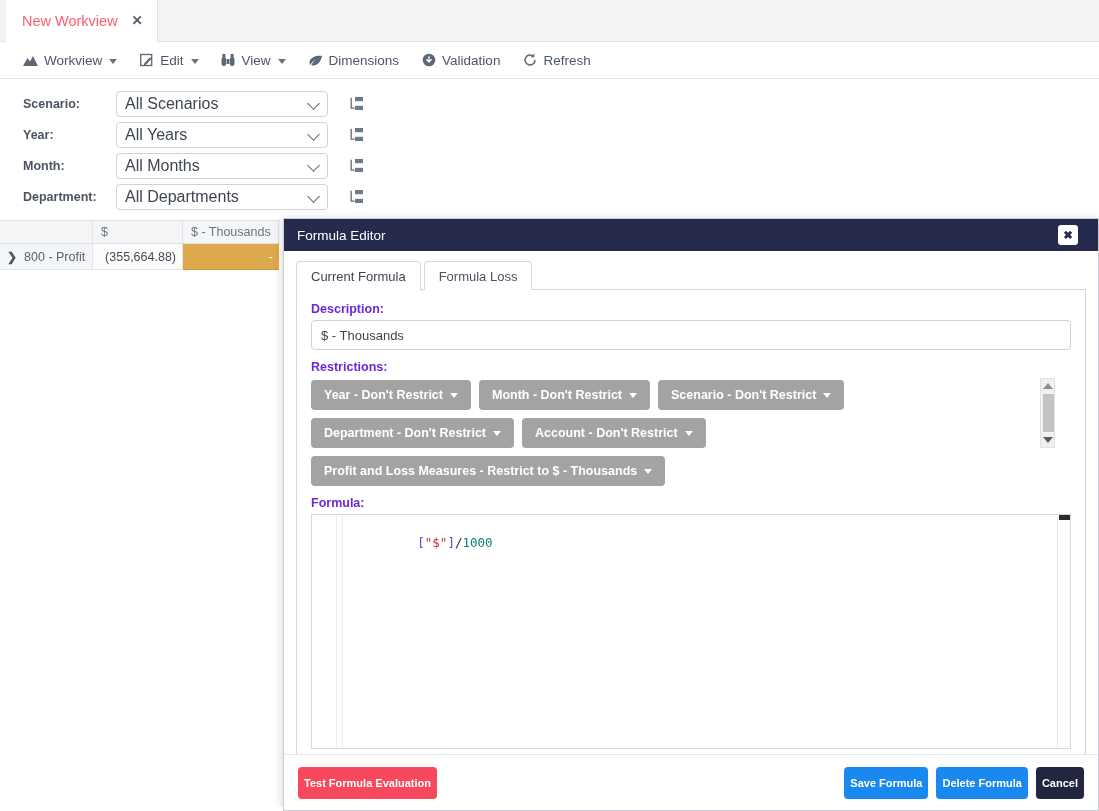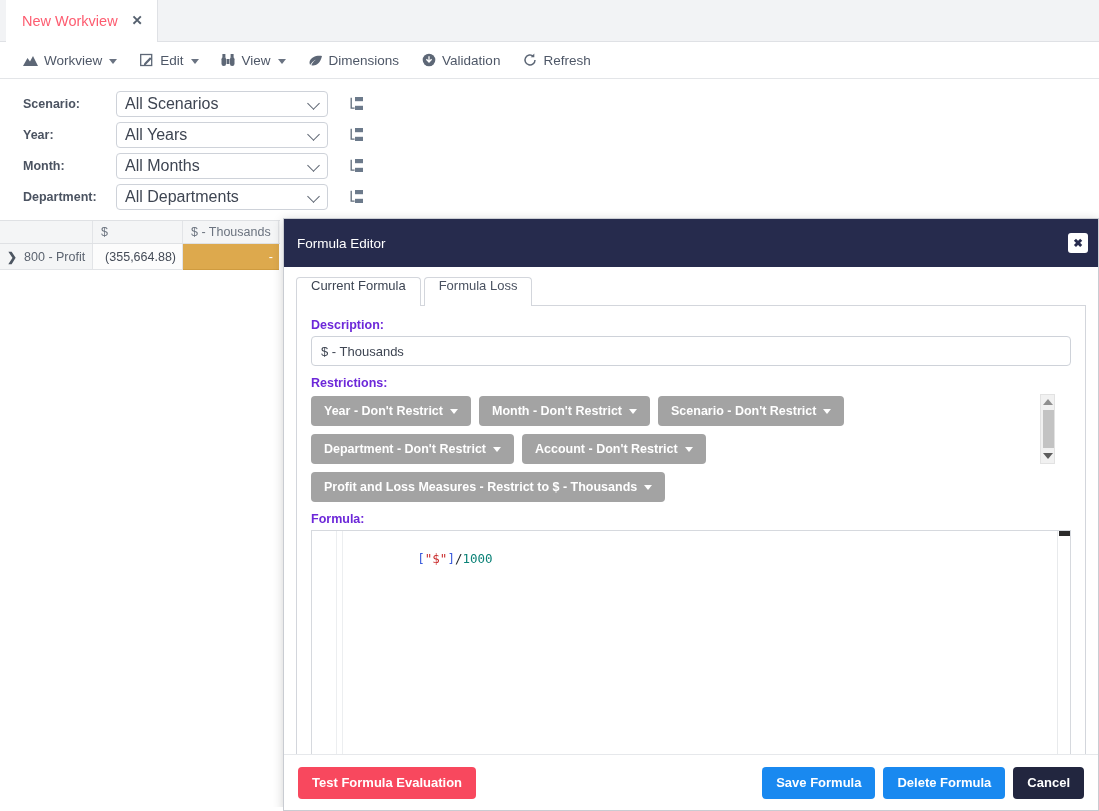--- a/index.html
+++ b/index.html
@@ -150,23 +150,23 @@
   
   #modal {
     position: absolute; left: 283px; top: 218px;
     width: 816px; height: 593px;
     background: #ffffff;
     border: 1px solid #c9ccd2;
     box-shadow: 0 2px 10px rgba(0,0,0,0.18);
     display: flex; flex-direction: column;
   }
   #modal-header {
-    height: 48px; background: #262b4d;
-    display: flex; align-items: center;
-    padding: 0 10px 0 13px;
+    height: 32px; background: #262b4d;
+    display: flex; align-items: center;
+    padding: 0 20px 0 13px;
     flex: 0 0 auto;
   }
   #modal-header .mtitle {
     color: #ffffff; font-size: 13.5px; flex: 1;
   }
   #modal-header .mclose {
     width: 20px; height: 20px; background: #ffffff;
     border-radius: 3px;
     display: flex; align-items: center; justify-content: center;
     color: #262b4d; font-size: 11.5px; font-weight: bold;
@@ -175,21 +175,21 @@
   #modal-body {
     flex: 1 1 auto; position: relative; background: #ffffff;
     padding: 10px 12px 0 12px;
     overflow: hidden;
   }
 
   
   .mtabs { display: flex; gap: 3px; position: relative; z-index: 2; }
   .mtab {
     height: 29px; padding: 0 14px;
-    display: flex; 
+    display: flex; align-items: center;
     font-size: 13px; color: #4a5261;
     background: #ffffff;
     border: 1px solid #d3d6dc;
     border-bottom: none;
     border-radius: 4px 4px 0 0;
     cursor: pointer;
   }
   .mtab.active { color: #3c4452; }
   .mtab-panel {
     position: relative; margin-top: -1px;
@@ -300,24 +300,24 @@
   }
 
   #modal-footer {
     flex: 0 0 auto; height: 56px;
     background: #ffffff;
     border-top: 1px solid #e6e8eb;
     display: flex; align-items: center;
     padding: 0 14px;
   }
   .btn {
-    height: 32px; padding: 0 14px;
+    height: 32px; padding: 0 6px;
     border: none; border-radius: 4px;
     font-family: "Liberation Sans", sans-serif;
-    font-size: 13px; font-weight: bold; color: #ffffff;
+    font-size: 11px; font-weight: bold; color: #ffffff;
     cursor: pointer; white-space: nowrap;
   }
   .btn-test   { background: #f8485e; }
   .btn-save   { background: #1989f0; margin-left: auto; }
   .btn-delete { background: #1989f0; margin-left: 8px; }
   .btn-cancel { background: #22263f; margin-left: 8px; }
 
   #page-bottom-strip {
     position: absolute; left: 0; bottom: 0; width: 283px; height: 4px;
     background: #ffffff;

